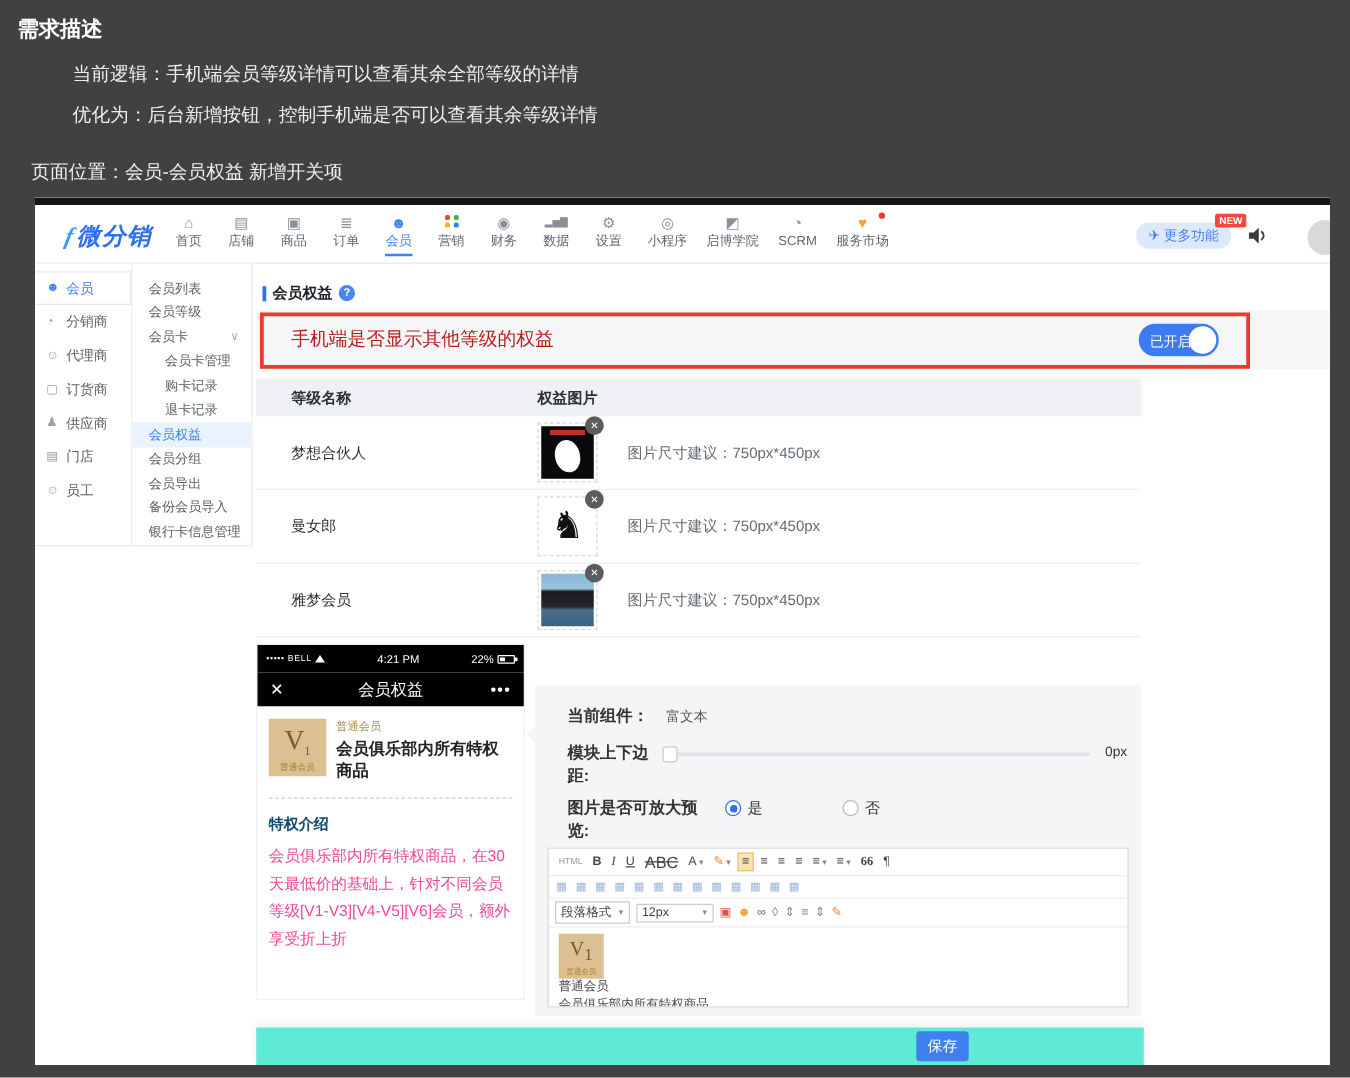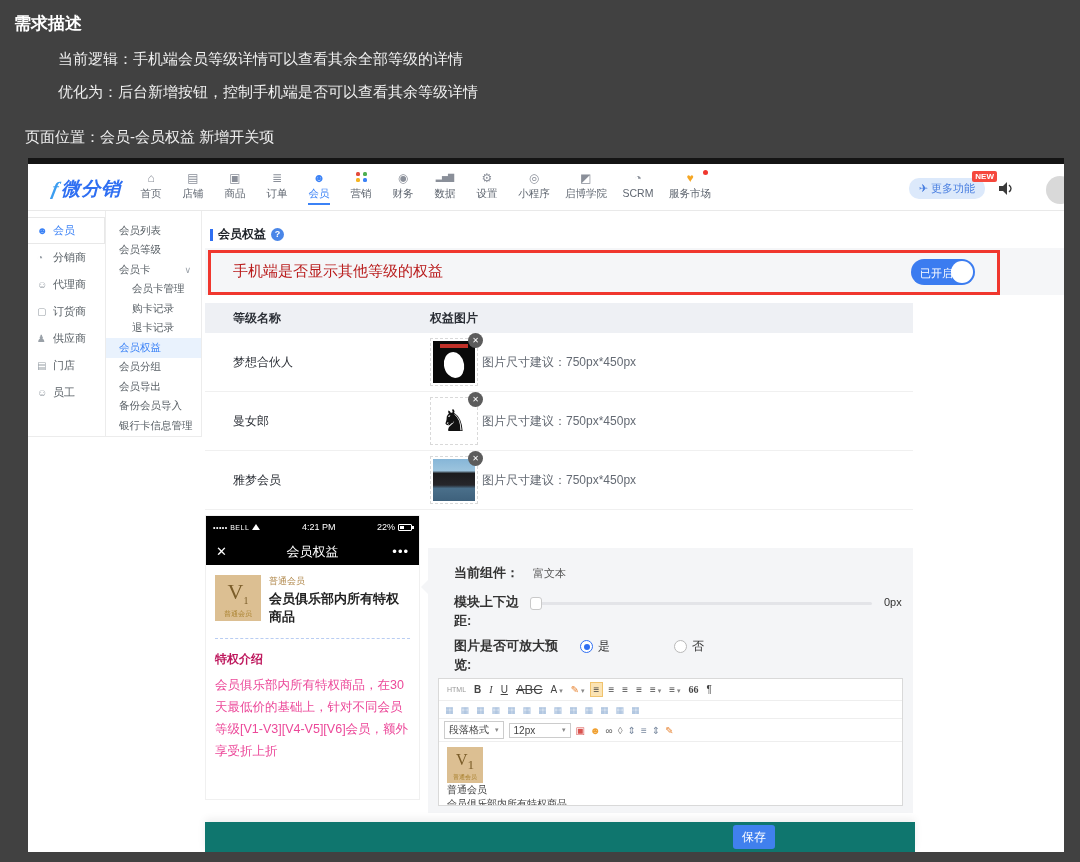--- a/index.html
+++ b/index.html
@@ -71,21 +71,21 @@
   .trow { height:59px; display:flex; align-items:center; border-bottom:1px solid #f0f0f0; font-size:12px; color:#2b2f36; }
   .td1 { padding-left:28px; width:225px; }
   .imgwrap { position:relative; width:48px; height:48px; border:1px dashed #d9d9d9; padding:2px; background:#fff; }
   .imgwrap .close { position:absolute; right:-6px; top:-6px; width:15px; height:15px; border-radius:50%; background:#5c5c5c; color:#fff; font-size:8px; line-height:15px; text-align:center; cursor:pointer; }
   .levimg { width:100%; height:100%; position:relative; overflow:hidden; }
   .img-cat { background:#0a0a0a; }
   .img-cat .blob { position:absolute; left:11px; top:11px; width:20px; height:26px; background:#fff; border-radius:48% 52% 46% 54%; transform:rotate(-8deg); }
   .img-cat .redtxt { position:absolute; left:7px; top:3px; width:28px; height:4px; background:#c03028; }
   .img-horse { background:#fff; color:#111; font-size:30px; line-height:42px; text-align:center; }
   .img-photo { background:linear-gradient(180deg,#86b6d8 0%,#9cc4de 28%,#1c1c1e 34%,#26262a 62%,#4a6f8a 70%,#3e617c 100%); }
-  .hint { font-size:12px; color:#646a73; margin-left:4px;text-align:center; }
+  .hint { font-size:12px; color:#646a73; margin-left:24px;text-align:center; }
 
   
   .phone { left:177px; top:357px; width:215px; height:285px; background:#fff; border:1px solid #f0f0f0; }
   .pstatus { height:22px; background:#000; color:#fff; display:flex; align-items:center; padding:0 7px; }
   .pcarrier { font-size:7px; letter-spacing:.5px; }
   .wifi { width:0; height:0; border-left:4px solid transparent; border-right:4px solid transparent; border-bottom:6px solid #fff; margin-left:3px; }
   .ptime { flex:1; text-align:center; font-size:9px; }
   .pbatt { font-size:9px; display:flex; align-items:center; gap:3px; }
   .batt { width:14px; height:7px; border:1px solid #fff; border-radius:1px; position:relative; }
   .batt i { position:absolute; left:1px; top:1px; bottom:1px; width:4px; background:#fff; }
@@ -95,21 +95,21 @@
   .ptitle { flex:1; text-align:center; font-size:13px; }
   .pmenu { width:40px; text-align:right; font-size:13px; letter-spacing:1px; }
   .pbody { padding:10px 9px; }
   .pcard { display:flex; gap:8px; border-bottom:1px dashed #b9cdf2; padding-bottom:12px; }
   .vbadge { width:46px; height:46px; background:#dcbf92; position:relative; flex-shrink:0; text-align:center; }
   .vbadge .v { font-family:"Liberation Serif",serif; font-size:22px; color:#7a5c28; line-height:34px; }
   .vbadge .v sub { font-size:10px; }
   .vbadge .vsub { position:absolute; bottom:2px; left:0; right:0; font-size:7px; color:#a9812e; }
   .pcard-right .ptag { font-size:9px; color:#b28a4e; }
   .pcard-right .pname { font-size:13px; font-weight:bold; color:#222; margin-top:2px; }
-  .psec { font-size:12px; font-weight:bold; color:#be185d; margin:12px 0 6px; }
+  .psec { font-size:12px; font-weight:bold; color:#0c4a6e; margin:12px 0 6px; }
   .pdesc { font-size:12.5px; color:#ec4899; line-height:22px; }
 
   
   .inspector { left:400px; top:390px; width:485px; height:265px; background:#f4f5f7; }
   .inspector .pointer { position:absolute; left:-7px; top:32px; width:0; height:0; border-top:7px solid transparent; border-bottom:7px solid transparent; border-right:7px solid #f4f5f7; }
   .ins-label { font-weight:bold; font-size:13px; color:#333; }
   .ins-row1 { position:absolute; left:26px; top:16px; display:flex; gap:14px; align-items:center; }
   .ins-val { font-size:11px; color:#555; }
   .margin-label { position:absolute; left:26px; top:44px; width:74px; line-height:19px; }
   .slider { position:absolute; left:104px; top:54px; width:340px; height:3px; background:#e3e4e8; border-radius:2px; cursor:pointer; }
@@ -139,21 +139,21 @@
   .tb3 { font-size:10px; cursor:pointer; }
   .tb3.img { color:#d9534f; } .tb3.emoji { color:#f0a030; } .tb3.link { color:#666; }
   .tb3.eraser { color:#888; } .tb3.brush { color:#e8883a; } .tb3.gray { color:#7a8aa0; }
   .edcontent { padding:5px 8px; overflow:hidden; height:63px; }
   .minibadge { width:36px; height:36px; background:#dcbf92; text-align:center; position:relative; }
   .minibadge .v { font-family:"Liberation Serif",serif; font-size:16px; color:#7a5c28; line-height:26px; }
   .minibadge .vsub { position:absolute; bottom:1px; left:0; right:0; font-size:6px; color:#a9812e; }
   .edline { font-size:10px; color:#444; line-height:14px; }
 
   
-  .savebar { left:177px; top:664px; width:710px; height:30px; background:#0f766e; box-shadow:0 -3px 8px rgba(0,0,0,.07); }
+  .savebar { left:177px; top:664px; width:710px; height:30px; background:#5eead4; box-shadow:0 -3px 8px rgba(0,0,0,.07); }
   .savebtn { position:absolute; left:528px; top:3px; width:42px; height:24px; background:#4080ee; border:none; border-radius:3px; color:#fff; font-size:12px; cursor:pointer; font-family:inherit; }
 </style>
 </head>
 <body>
 
 <div class="abs req-title">需求描述</div>
 <div class="abs req-line" style="top:50px">当前逻辑：手机端会员等级详情可以查看其余全部等级的详情</div>
 <div class="abs req-line" style="top:83px">优化为：后台新增按钮，控制手机端是否可以查看其余等级详情</div>
 <div class="abs req-loc">页面位置：会员-会员权益  新增开关项</div>
 

